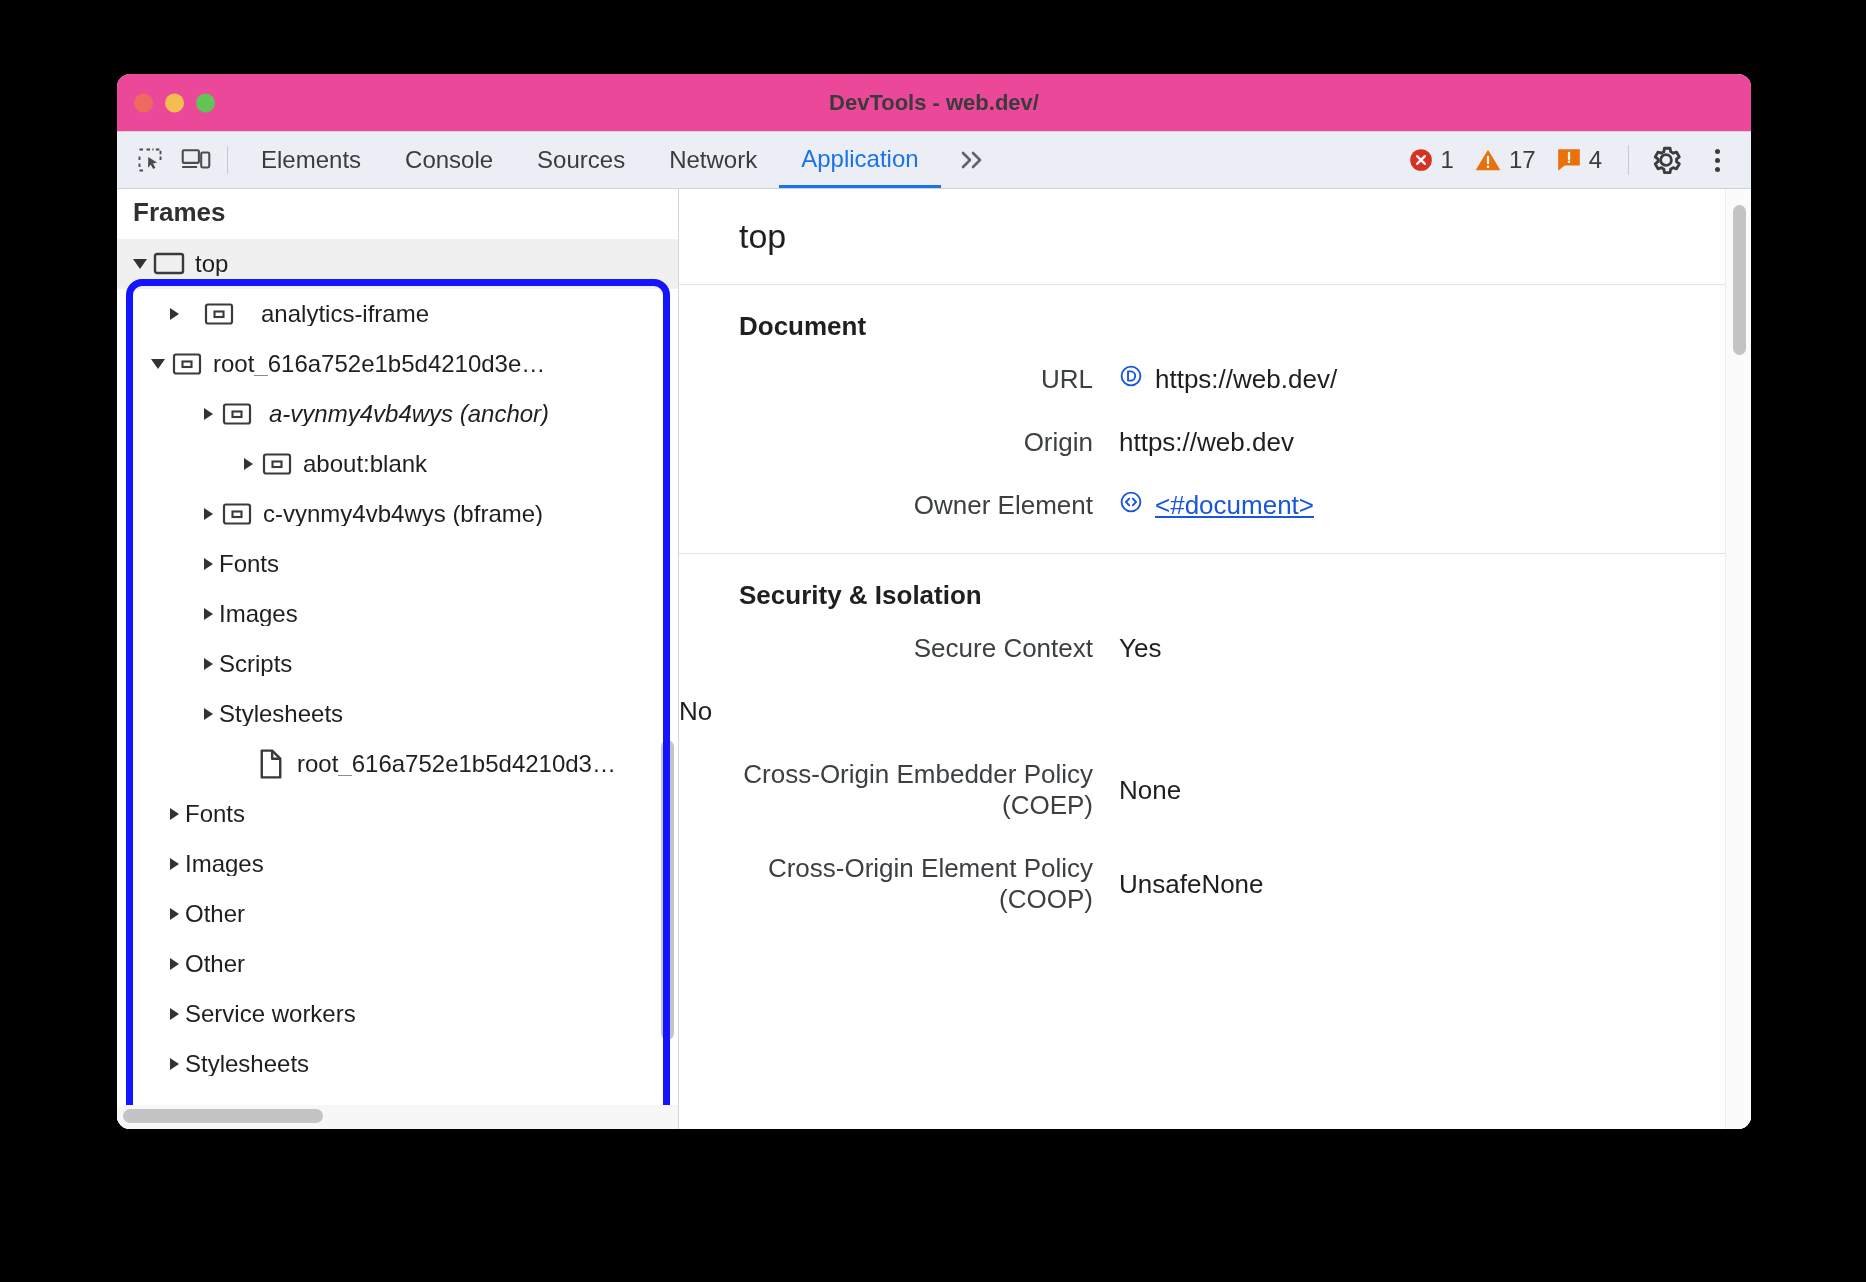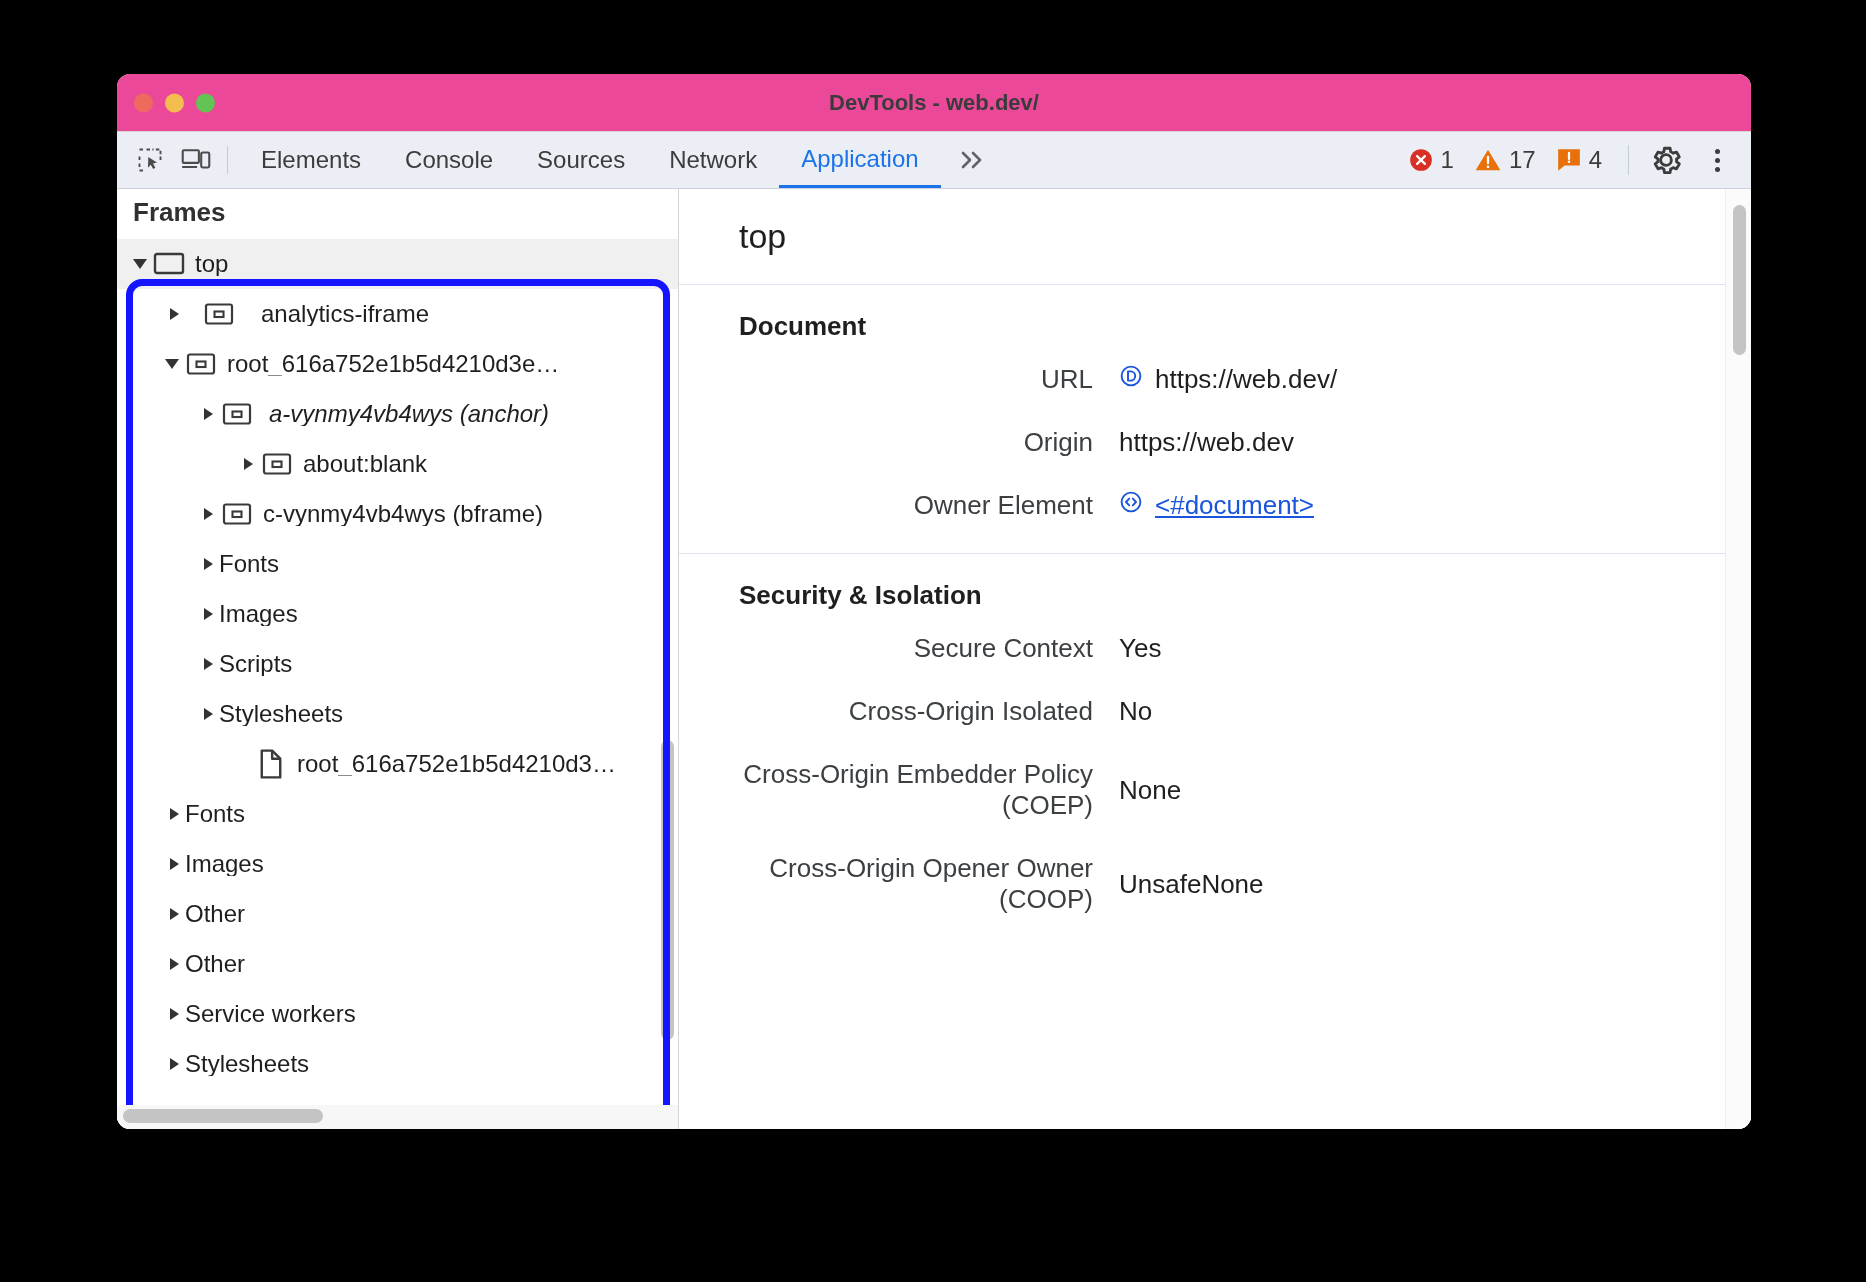--- a/index.html
+++ b/index.html
@@ -493,21 +493,21 @@
                   <span class="tri"></span>
                 </span>
                 <span class="tree-icon">
                   <svg width="30" height="24" viewBox="0 0 30 24">
                     <rect x="2" y="2.5" width="26" height="19" rx="2" fill="none" stroke="#3a3a3a" stroke-width="2.2"></rect>
                     <rect x="10.5" y="9.5" width="9" height="5.5" fill="none" stroke="#3a3a3a" stroke-width="2.1"></rect>
                   </svg>
                 </span>
                 <span class="tree-label" style="margin-left: 6px;">analytics-iframe</span>
               </div>
-              <div class="tree-row" style="padding-left: 44px;">
+              <div class="tree-row" style="padding-left: 30px;">
                 <span class="twisty">
                   <span class="tri open"></span>
                 </span>
                 <span class="tree-icon">
                   <svg width="30" height="24" viewBox="0 0 30 24">
                     <rect x="2" y="2.5" width="26" height="19" rx="2" fill="none" stroke="#3a3a3a" stroke-width="2.2"></rect>
                     <rect x="10.5" y="9.5" width="9" height="5.5" fill="none" stroke="#3a3a3a" stroke-width="2.1"></rect>
                   </svg>
                 </span>
                 <span class="tree-label" style="margin-left: 6px;">root_616a752e1b5d4210d3e…</span>
@@ -666,33 +666,32 @@
             </div>
             <div class="section">
               <div class="section-title">Security &amp; Isolation</div>
               <div class="kv">
                 <div class="k">Secure Context</div>
                 <div class="v">
                   <span>Yes</span>
                 </div>
               </div>
               <div class="kv">
-                <div class="k">Cross-Origin Isolated</div>
                 <div class="v">
                   <span>No</span>
                 </div>
               </div>
               <div class="kv">
                 <div class="k">Cross-Origin Embedder Policy (COEP)</div>
                 <div class="v">
                   <span>None</span>
                 </div>
               </div>
               <div class="kv">
-                <div class="k">Cross-Origin Opener Owner (COOP)</div>
+                <div class="k">Cross-Origin Element Policy (COOP)</div>
                 <div class="v">
                   <span>UnsafeNone</span>
                 </div>
               </div>
             </div>
           </div>
         <div class="main-scroll-gutter"></div>
         <div class="main-vscroll"></div>
       </div>
 

